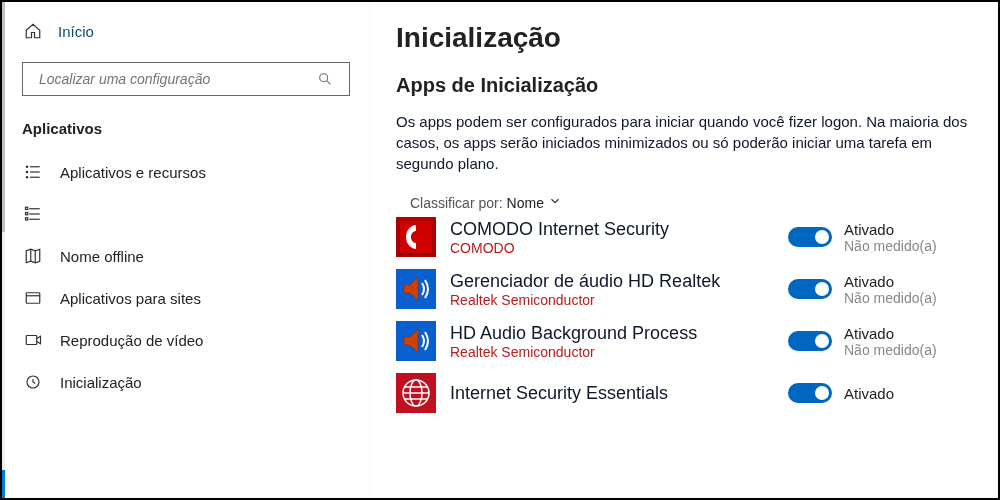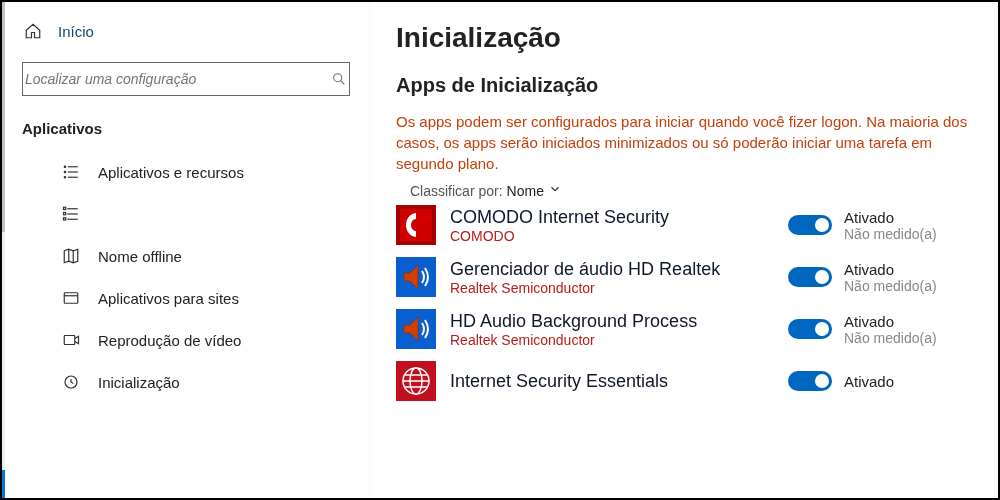--- a/index.html
+++ b/index.html
@@ -6,32 +6,32 @@
 body { width: 1000px; height: 500px; overflow: hidden; border: 2px solid #000; background: #fff; }
 .container { display: flex; height: 100%; }
 .sidebar { width: 368px; background: #fff; padding: 12px 0 0 0; display: flex; flex-direction: column; position: relative; }
 .sidebar::after { content: ""; position: absolute; right: 0; top: 0; bottom: 0; width: 1px; background: linear-gradient(to right, transparent, rgba(0,0,0,0.05)); }
 .scrollbar { position: absolute; left: 0; top: 0; bottom: 0; width: 3px; background: #f0f0f0; }
 .scrollbar-thumb { position: absolute; left: 0; top: 0; width: 3px; height: 230px; background: #c0c0c0; }
 .scrollbar-thumb2 { position: absolute; left: 0; bottom: 0; width: 3px; height: 28px; background: #0078d4; }
 .home-row { display: flex; align-items: center; padding: 8px 20px 8px 22px; gap: 16px; cursor: pointer; }
 .home-icon { width: 18px; height: 18px; }
 .home-label { font-size: 15px; color: #0c4a6e; }
-.search-box { margin: 14px 20px 18px 20px; border: 1px solid #666; height: 34px; display: flex; align-items: center; padding: 0 2px; }
+.search-box { margin: 14px 20px 18px 20px; border: 1px solid #666; height: 34px; display: flex; align-items: center; padding: 0 16px; }
 .search-input { flex: 1; border: none; outline: none; font-size: 14px; color: #666; background: transparent; font-style: italic; }
 .search-icon { width: 16px; height: 16px; }
 .category { font-weight: 600; font-size: 15px; padding: 6px 20px 14px 20px; color: #222; }
-.nav-list { flex: 1; padding-left: 38px; }
+.nav-list { flex: 1; }
 .nav-item { display: flex; align-items: center; padding: 12px 20px 12px 22px; gap: 18px; cursor: pointer; }
 .nav-icon { width: 18px; height: 18px; flex-shrink: 0; display: flex; align-items: center; justify-content: center; }
 .nav-label { font-size: 15px; color: #222; }
 .main { flex: 1; padding: 20px 30px 0 26px; overflow: hidden; }
 .page-title { font-size: 28px; font-weight: 600; color: #222; margin-bottom: 20px; }
 .section-title { font-size: 20px; font-weight: 600; color: #222; margin-bottom: 14px; }
-.description { font-size: 15px; color: #c2410c; line-height: 1.4; margin-bottom: 8px; }
+.description { font-size: 15px; color: #0f172a; line-height: 1.4; margin-bottom: 20px; }
 .sort-row { font-size: 14px; color: #555; padding-left: 14px; display: flex; align-items: center; gap: 4px; }
 .sort-value { color: #222; }
 .chevron { display: inline-block; }
 .app-row { display: flex; align-items: center; padding: 6px 0 6px 0; gap: 14px; }
 .app-icon { width: 40px; height: 40px; flex-shrink: 0; border-radius: 2px; display: flex; align-items: center; justify-content: center; }
 .app-icon svg { width: 40px; height: 40px; }
 .app-info { flex: 1; min-width: 0; }
 .app-name { font-size: 18px; color: #0f172a; }
 .app-publisher { font-size: 14px; color: #b91c1c; }
 .app-toggle-col { display: flex; align-items: center; gap: 12px; width: 180px; }

